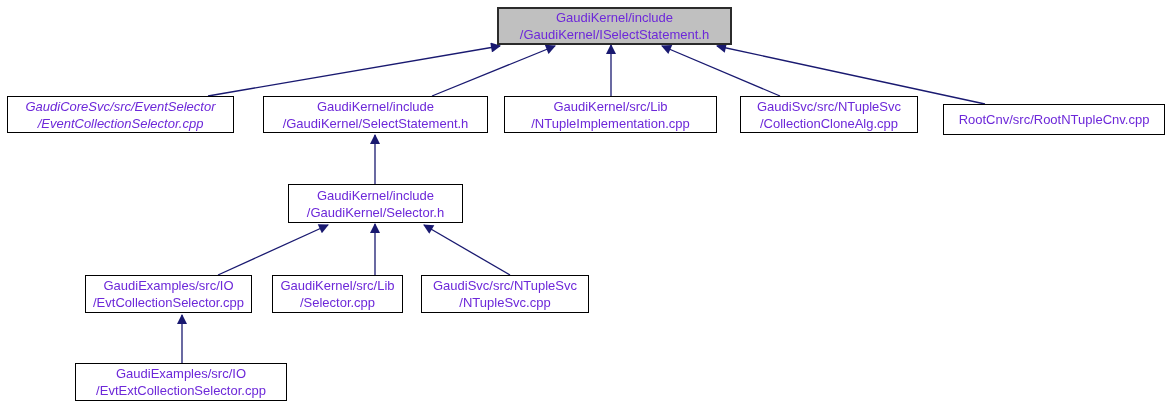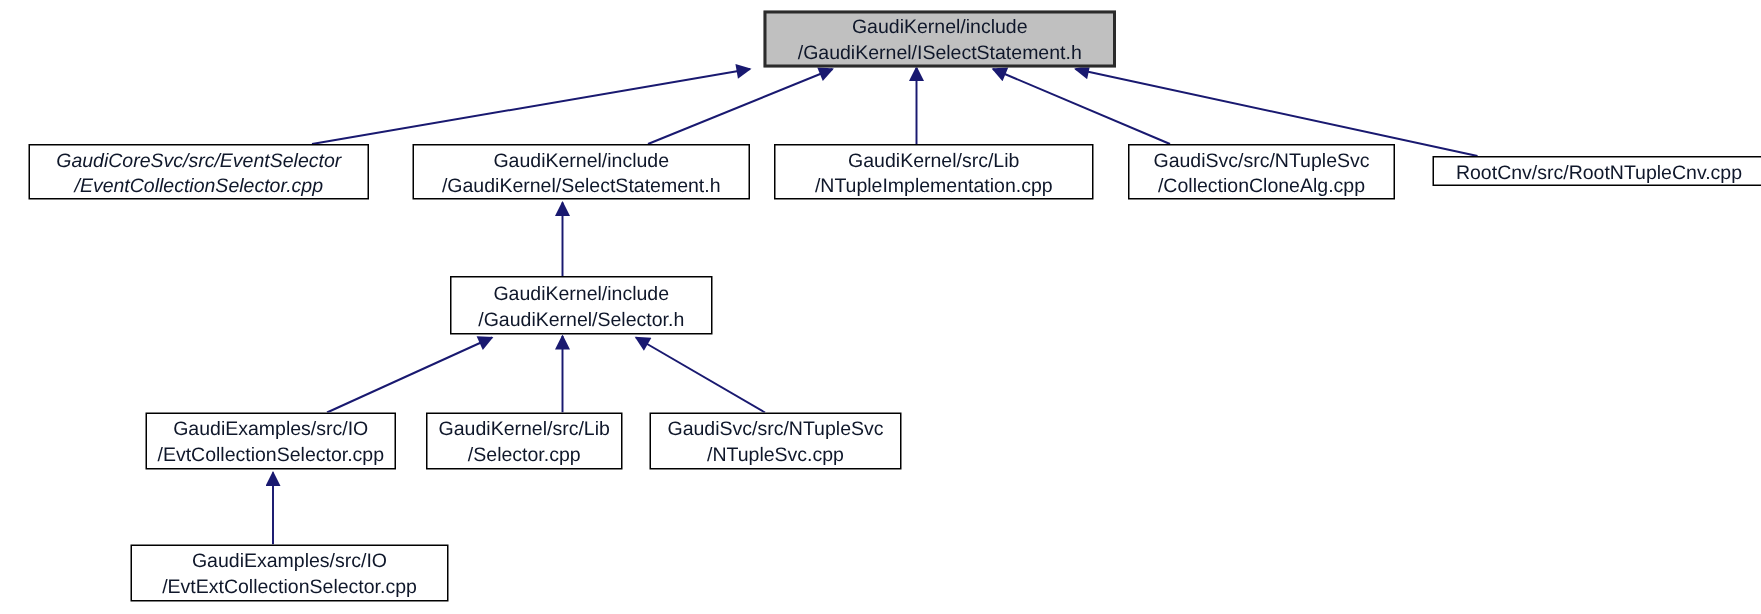--- a/index.html
+++ b/index.html
@@ -19,30 +19,29 @@
   .edges line {
     stroke: var(--edge, #191970);
     stroke-width: 1.3;
   }
   #arrowhead path { fill: var(--edge, #191970); }
   .node {
     position: absolute;
     box-sizing: border-box;
     background: var(--node-fill, #ffffff);
     border: 1px solid var(--node-border, #000000);
-    color: #0f172a;
+    color: #6d28d9;
     font-size: 13px;
     line-height: 17px;
     text-align: center;
     white-space: pre-line;
     display: flex;
     align-items: center;
     justify-content: center;
     cursor: pointer;
-    margin-left: 12px;
   }
   .node.main {
     background: var(--main-fill, #c0c0c0);
     border: 2px solid #2b2b2b;
     cursor: default;
   }
 </style>
 </head>
 <body>
 
@@ -70,21 +69,21 @@
       <div class="node main" style="left: 497px; top: 7px; width: 235px; height: 38px;">GaudiKernel/include
 /GaudiKernel/ISelectStatement.h</div>
       <div class="node" style="left: 7px; top: 96px; width: 227px; height: 37px; font-style: italic;">GaudiCoreSvc/src/EventSelector
 /EventCollectionSelector.cpp</div>
       <div class="node" style="left: 263px; top: 96px; width: 225px; height: 37px;">GaudiKernel/include
 /GaudiKernel/SelectStatement.h</div>
       <div class="node" style="left: 504px; top: 96px; width: 213px; height: 37px;">GaudiKernel/src/Lib
 /NTupleImplementation.cpp</div>
       <div class="node" style="left: 740px; top: 96px; width: 178px; height: 37px;">GaudiSvc/src/NTupleSvc
 /CollectionCloneAlg.cpp</div>
-      <div class="node" style="left: 943px; top: 104px; width: 222px; height: 20px;">RootCnv/src/RootNTupleCnv.cpp</div>
+      <div class="node" style="left: 943px; top: 104px; width: 222px; height: 31px;">RootCnv/src/RootNTupleCnv.cpp</div>
       <div class="node" style="left: 288px; top: 184px; width: 175px; height: 39px;">GaudiKernel/include
 /GaudiKernel/Selector.h</div>
       <div class="node" style="left: 85px; top: 275px; width: 167px; height: 38px;">GaudiExamples/src/IO
 /EvtCollectionSelector.cpp</div>
       <div class="node" style="left: 272px; top: 275px; width: 131px; height: 38px;">GaudiKernel/src/Lib
 /Selector.cpp</div>
       <div class="node" style="left: 421px; top: 275px; width: 168px; height: 38px;">GaudiSvc/src/NTupleSvc
 /NTupleSvc.cpp</div>
       <div class="node" style="left: 75px; top: 363px; width: 212px; height: 38px;">GaudiExamples/src/IO
 /EvtExtCollectionSelector.cpp</div>

